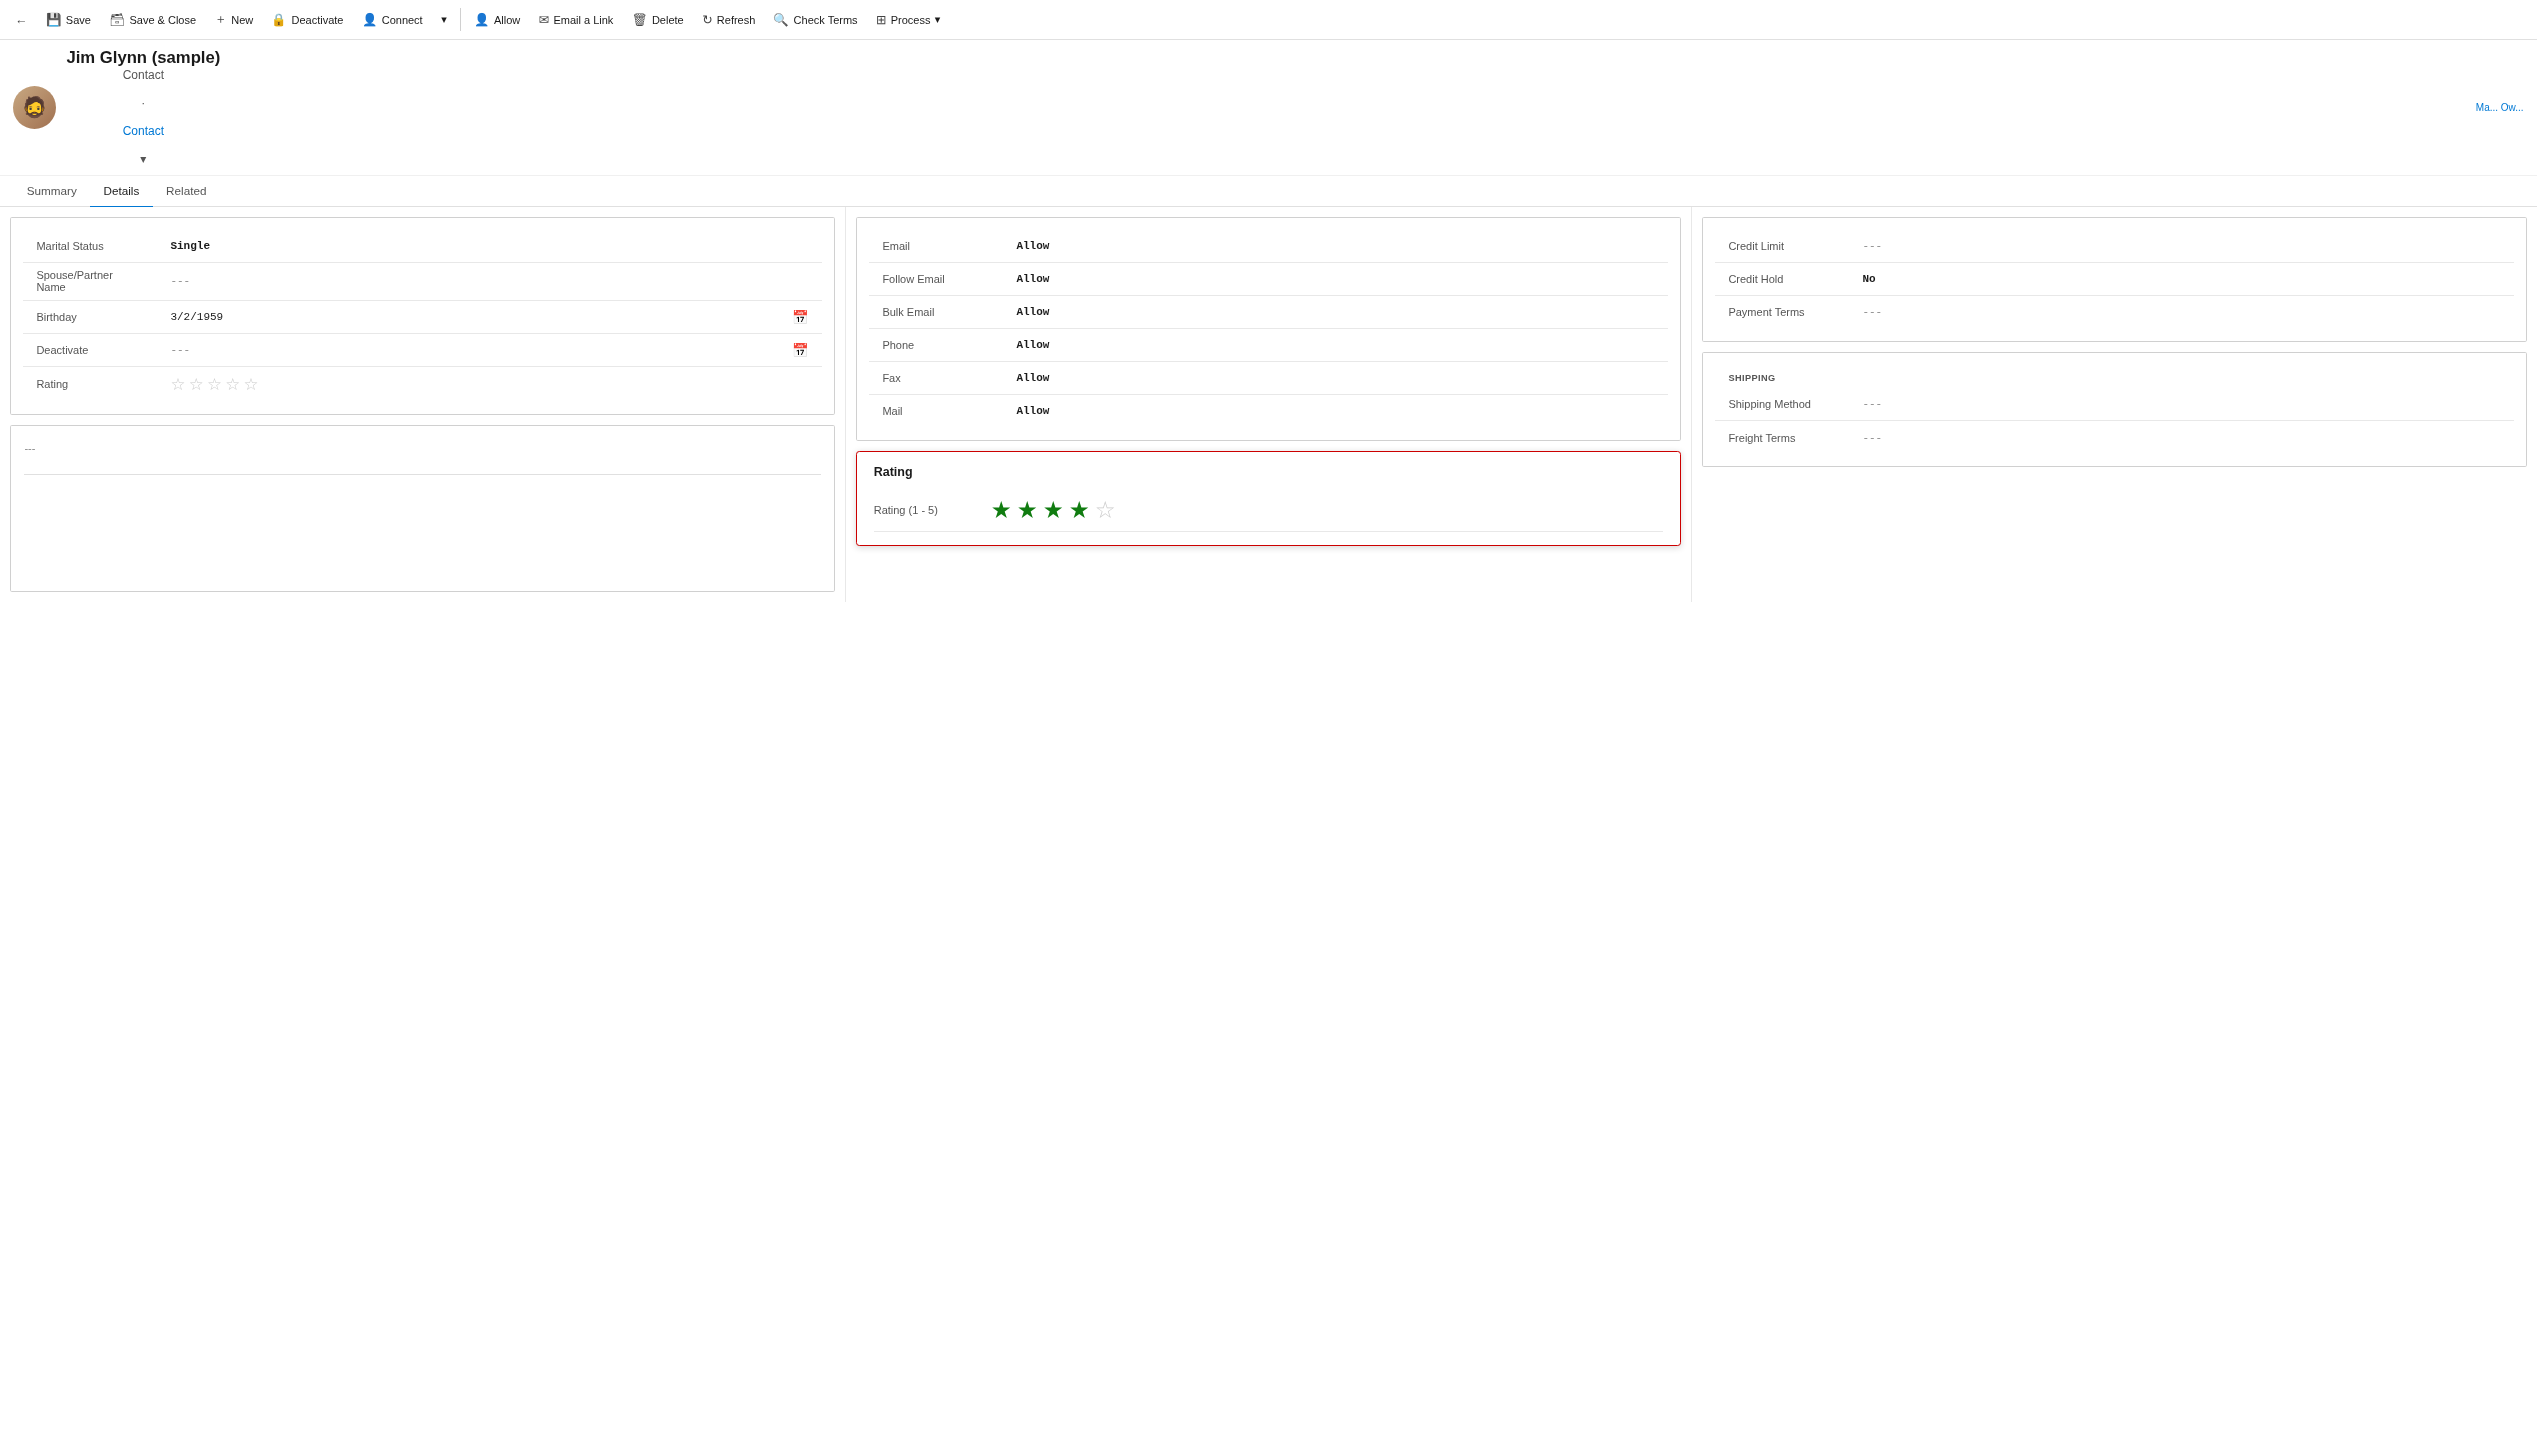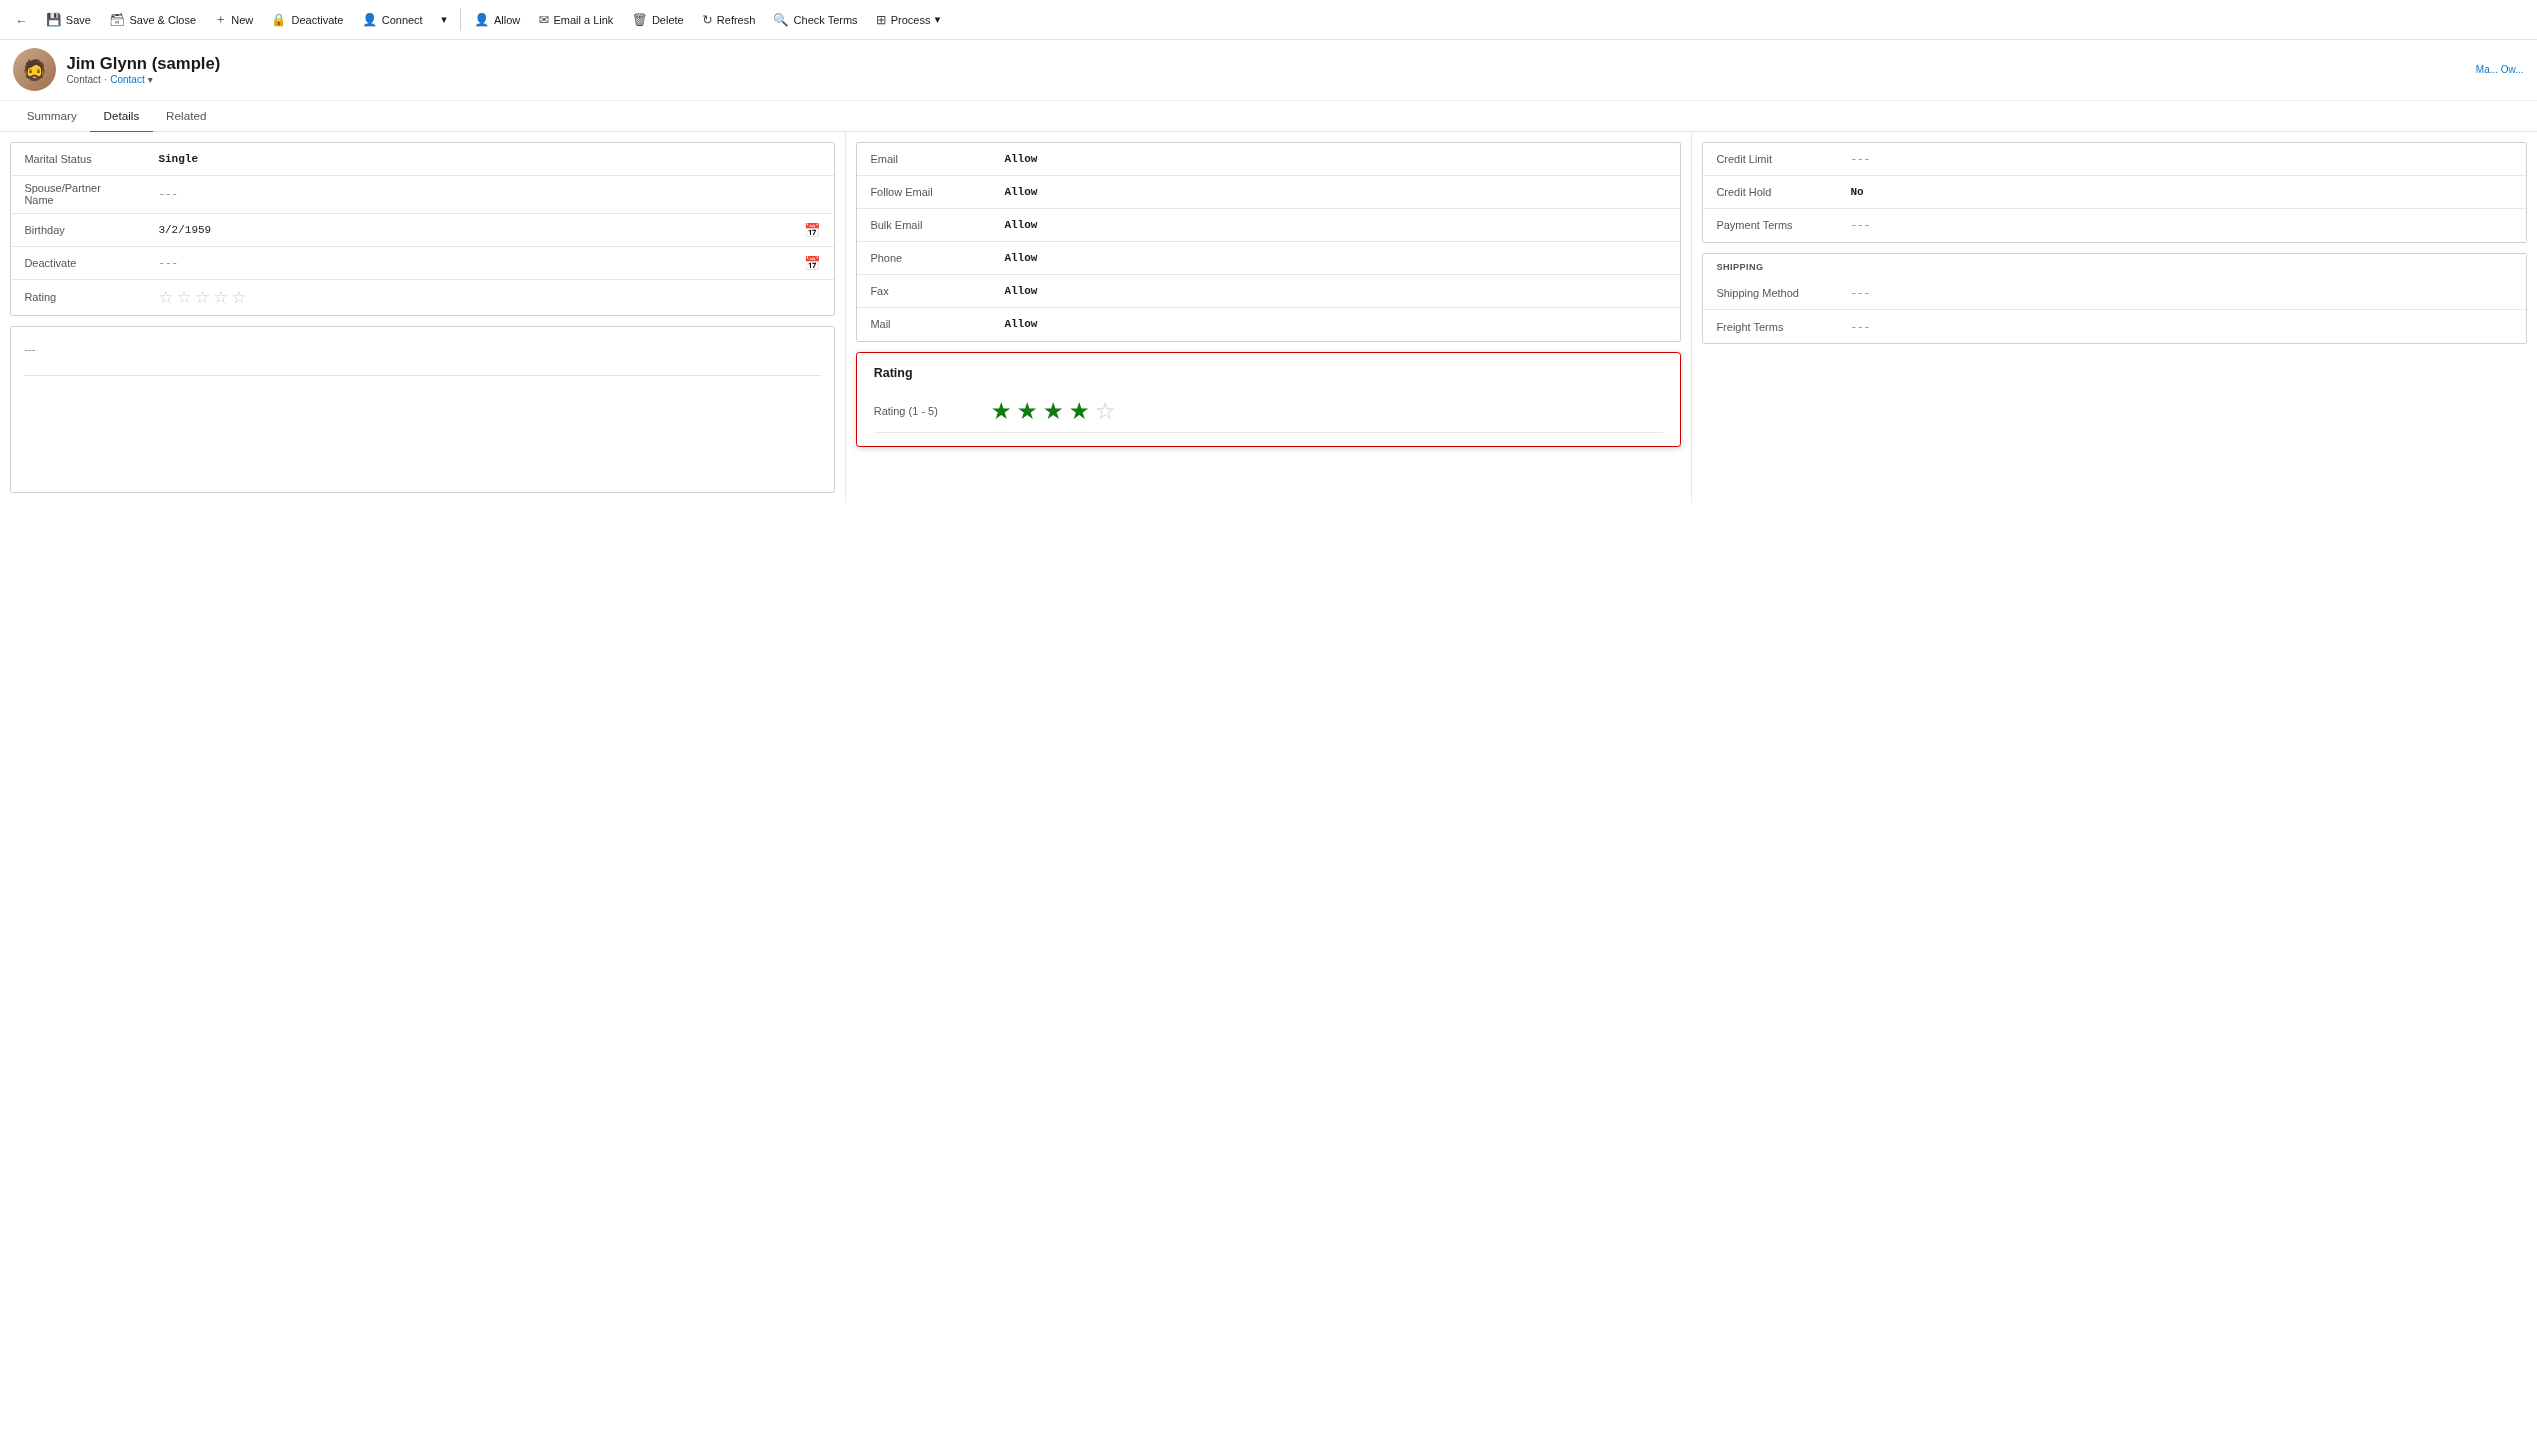--- a/index.html
+++ b/index.html
@@ -54,21 +54,21 @@
     .avatar-img {
       width: 100%;
       height: 100%;
       background: linear-gradient(135deg, #c8a882 0%, #a07050 100%);
       display: flex;
       align-items: center;
       justify-content: center;
       font-size: 20px;
     }
     .record-title { font-size: 16.7px; font-weight: 600; color: #1a1a1a; }
-    .record-subtitle { font-size: 10px; color: #555; display: flex; align-items: center; gap: 3px; }
+    .record-subtitle { font-size: 12px; color: #555; display: flex; align-items: center; gap: 14px; flex-direction: column; }
     .record-subtitle-link { color: #0078d4; cursor: pointer; }
     .right-user {
       margin-left: auto;
       font-size: 10px;
       color: #0078d4;
       text-align: center;
     }
 
     
     .tabs {
@@ -104,21 +104,21 @@
       border-right: 0.8px solid #e8e8e8;
       min-width: 0;
     }
     .column:last-child { border-right: none; }
 
     
     .card {
       border: 0.8px solid #d0d0d0;
       border-radius: 1.7px;
       margin: 10px;
-      padding: 0;
+      padding: 12px;
       background: #fff;
     }
 
     .card-section-title {
       font-size: 9.2px;
       font-weight: 700;
       text-transform: uppercase;
       color: #555;
       padding: 8.4px 13.4px 5px 13.4px;
       letter-spacing: 0.4px;

